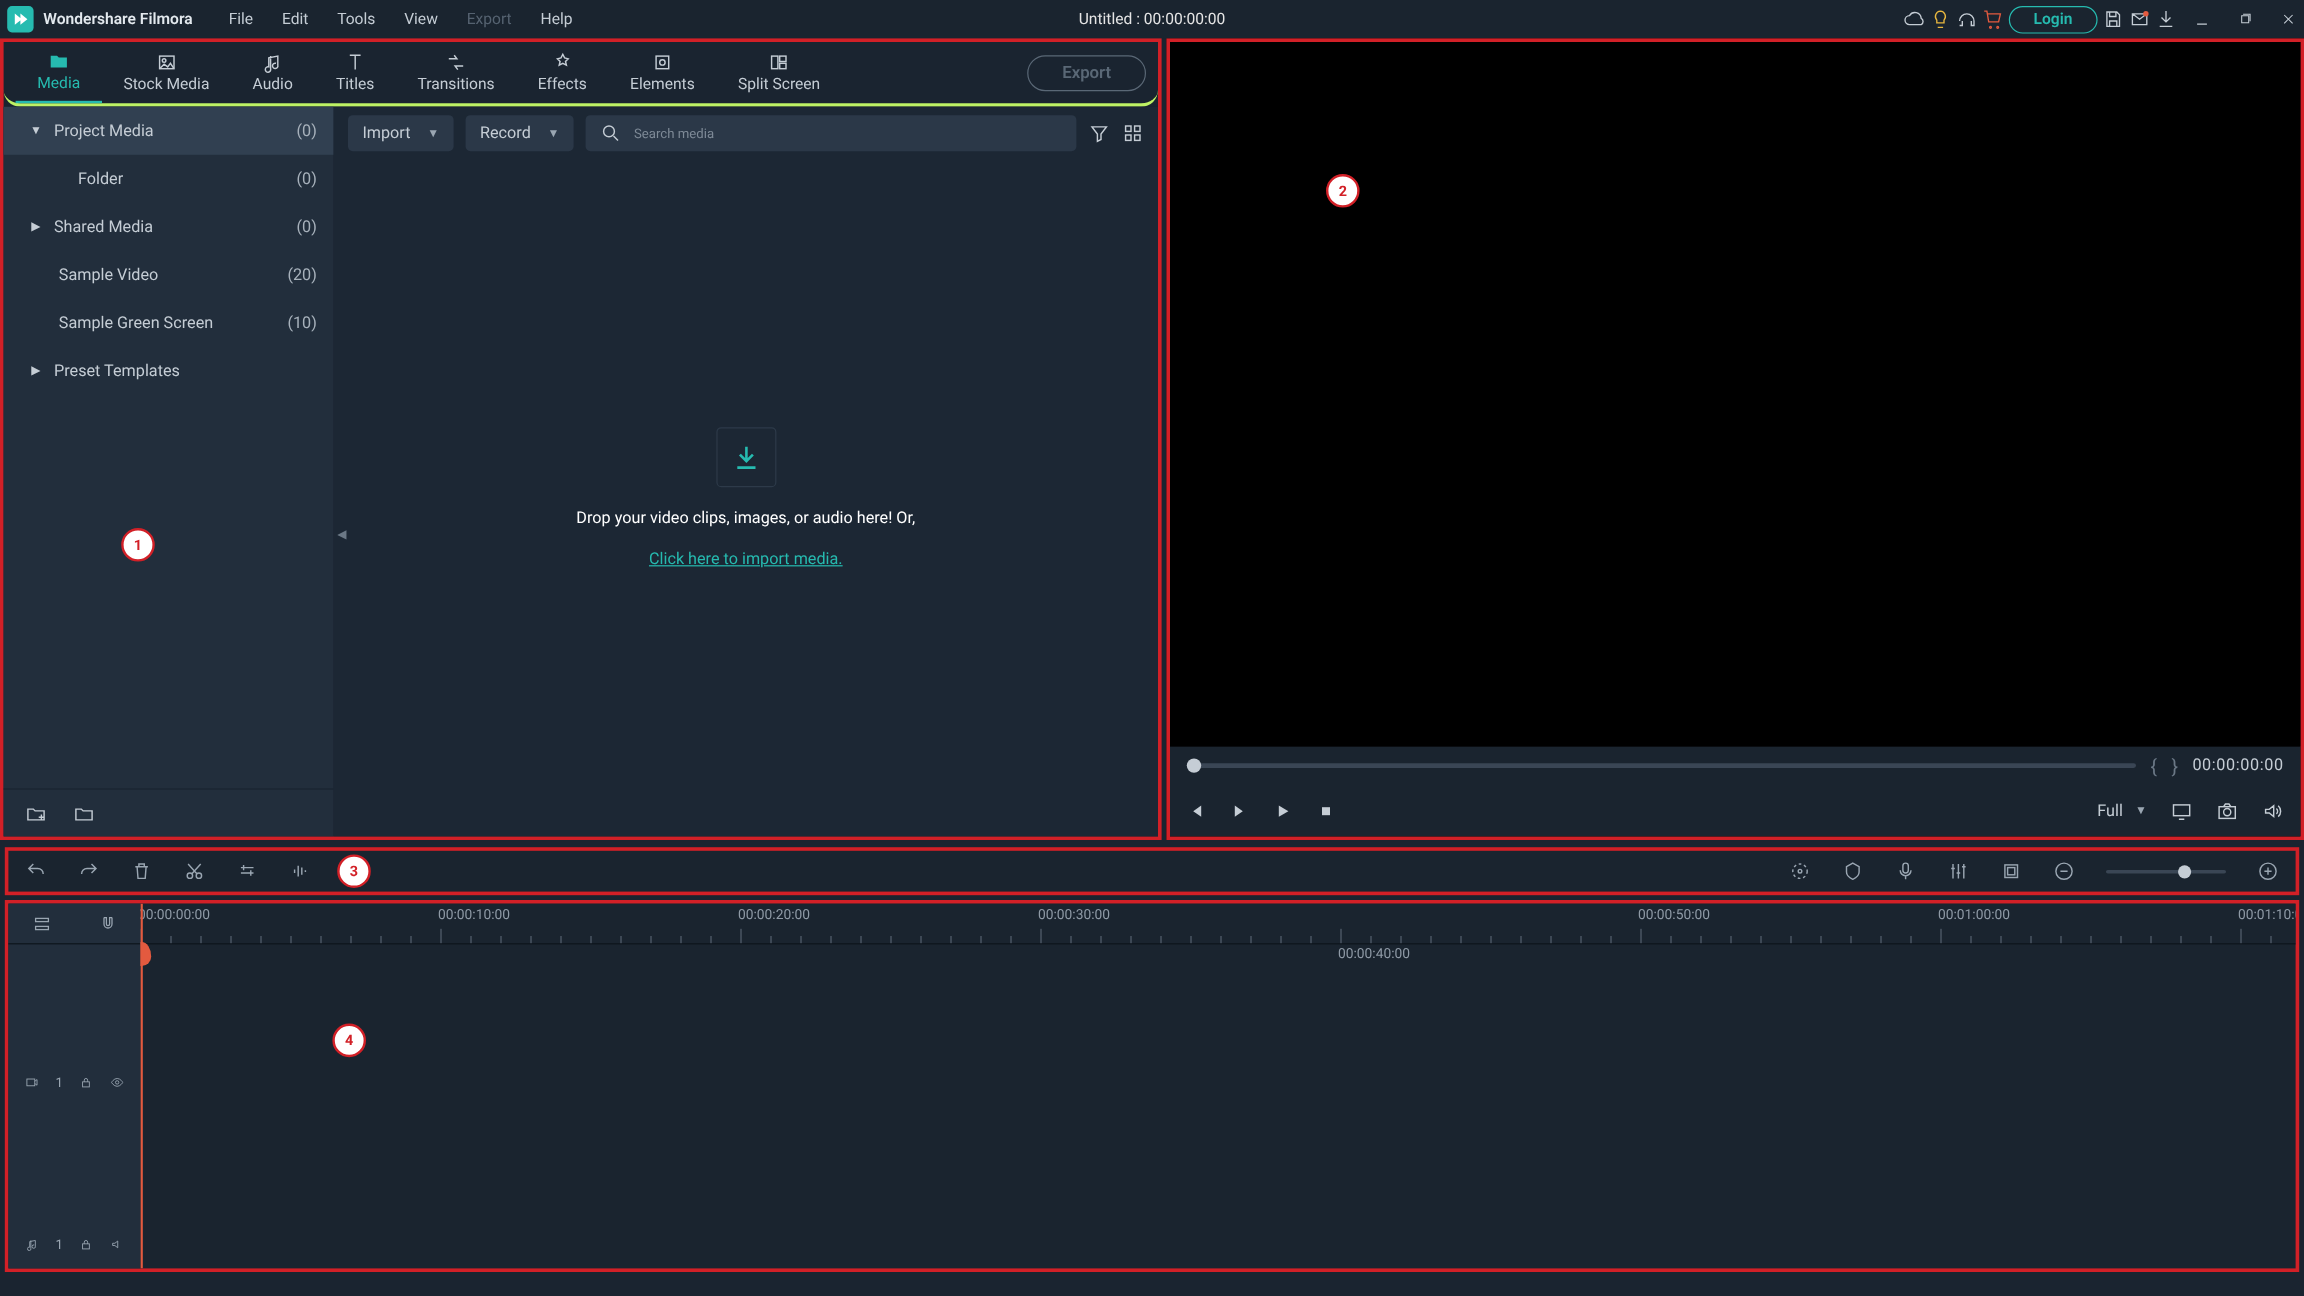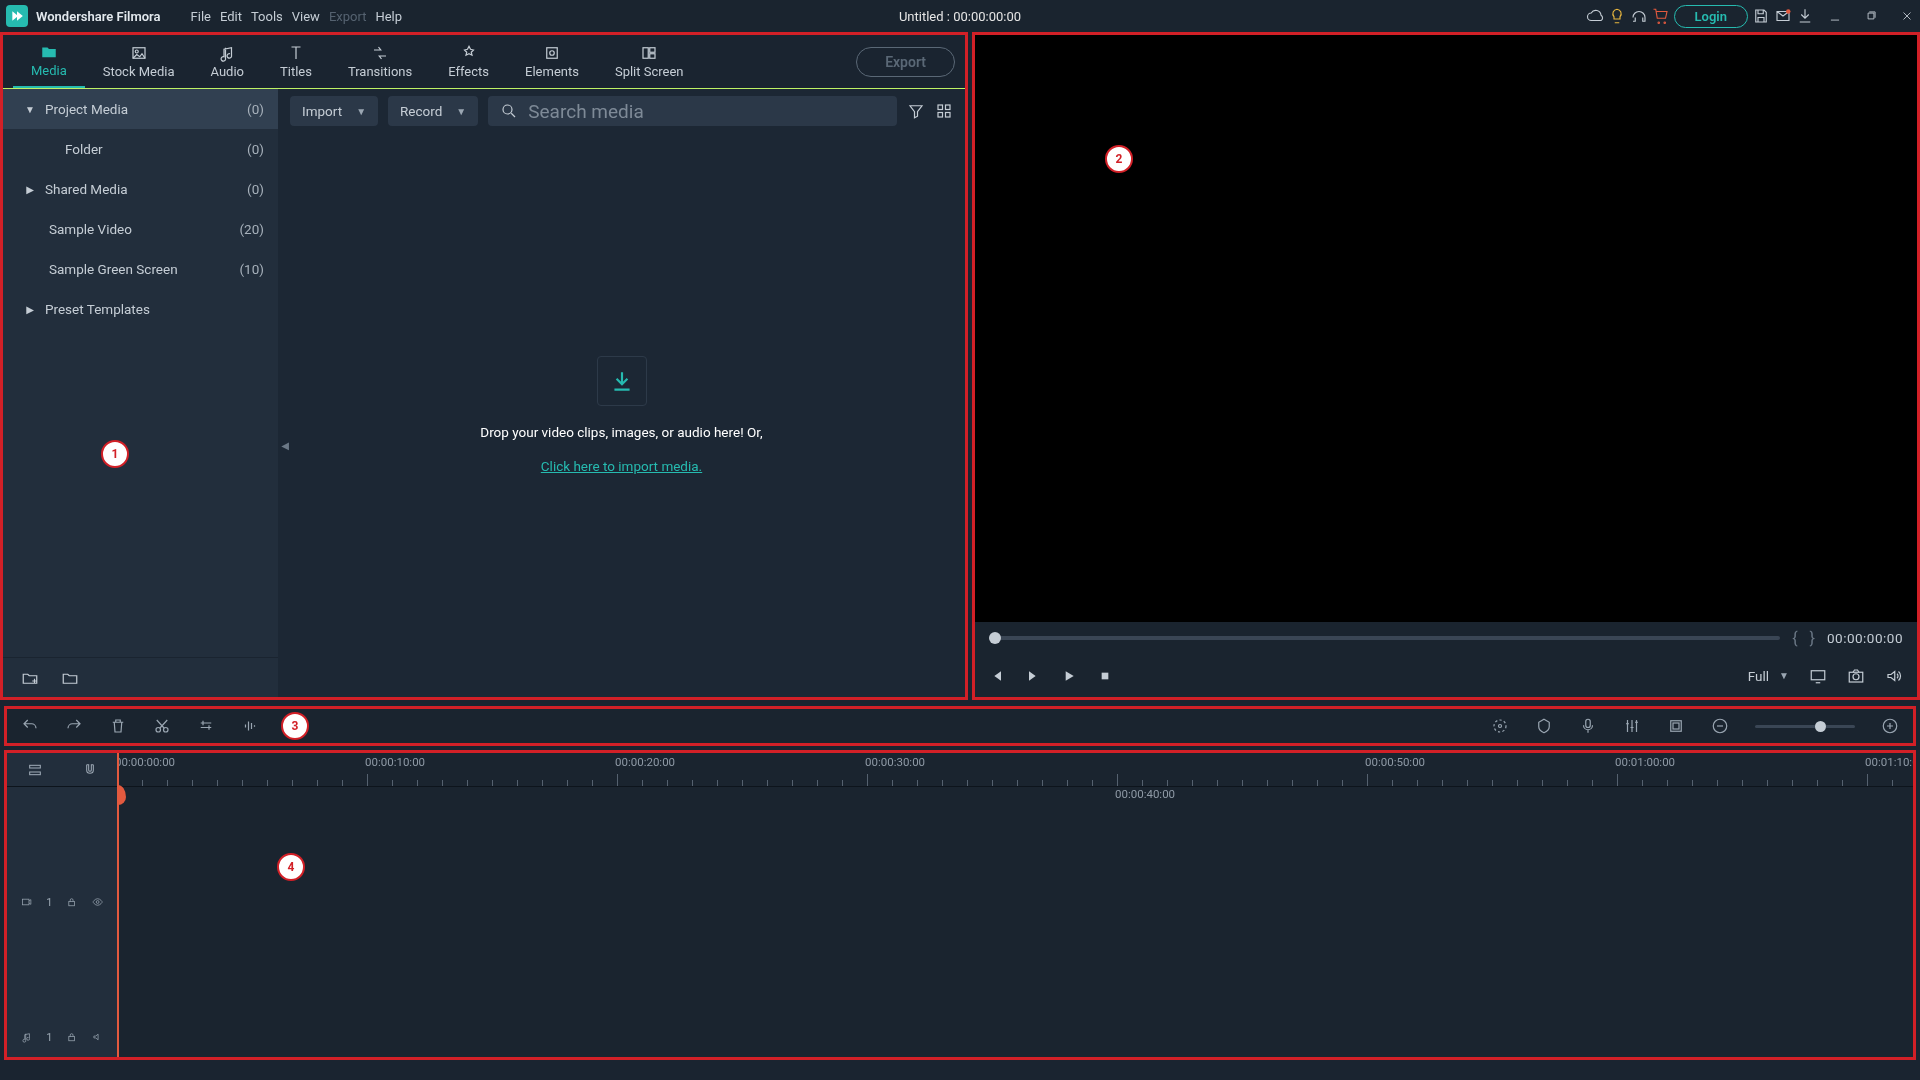--- a/index.html
+++ b/index.html
@@ -3,37 +3,37 @@
 <meta charset="utf-8">
 <style>
 * { margin: 0; padding: 0; box-sizing: border-box; font-family: -apple-system, "Segoe UI", Roboto, Arial, sans-serif; user-select: none; }
 body { background: #1a2430; width: 1920px; height: 1080px; overflow: hidden; color: #c5cdd5; font-size: 13px; }
 
 
 .titlebar { height: 30px; background: #1a242f; display: flex; align-items: center; padding: 16px 6px; }
 .logo-badge { width: 22px; height: 22px; background: #26bbb0; border-radius: 4px; display: flex; align-items: center; justify-content: center; margin-right: 8px; }
 .logo-badge svg { width: 14px; height: 14px; fill: #fff; }
 .app-name { font-weight: 600; color: #e3e9ee; font-size: 13px; margin-right: 30px; }
-.menu-items { display: flex; gap: 9px; }
+.menu-items { display: flex; gap: 24px; }
 .menu-item { color: #c5cdd5; font-size: 13px; cursor: pointer; }
 .menu-item.disabled { color: #556270; }
 .title-center { position: absolute; left: 50%; transform: translateX(-50%); color: #e5e5e5; font-size: 13px; }
 .title-right { margin-left: auto; display: flex; align-items: center; gap: 4px; }
 .title-right .ic { width: 18px; height: 18px; stroke: #c5cdd5; stroke-width: 1.5; fill: none; cursor: pointer; }
 .login-btn { border: 1.5px solid #26bbb0; color: #26bbb0; border-radius: 14px; padding: 3px 20px; font-size: 13px; font-weight: 600; cursor: pointer; }
 .win-ctrl { display: flex; gap: 22px; margin-left: 10px; }
 .win-ctrl .ic { width: 14px; height: 14px; }
 
 
 .main { display: flex; height: 668px; }
 .left-pane { width: 968px; border: 3px solid #d22027; display: flex; flex-direction: column; }
 .right-pane { flex: 1; margin-left: 4px; border: 3px solid #d22027; background: #000; display: flex; flex-direction: column; position: relative; }
 
 
-.tabs-row { height: 54px; display: flex; align-items: stretch; padding: 0 10px; border-bottom: 1px solid #bef264; }
+.tabs-row { height: 54px; display: flex; align-items: stretch; padding: 0 10px; border-bottom: 3px solid #bef264; border-radius: 14px; }
 .tab { display: flex; flex-direction: column; align-items: center; justify-content: center; padding: 0 18px; color: #c5cdd5; font-size: 13px; cursor: pointer; gap: 2px; }
 .tab.active { color: #26bbb0; border-bottom: 2px solid #26bbb0; }
 .tab svg { width: 18px; height: 18px; stroke: currentColor; fill: none; stroke-width: 1.6; }
 .tab:first-child svg { fill: currentColor; stroke: none; }
 .export-pill { margin-left: auto; align-self: center; border: 1px solid #5a6876; color: #5a6876; border-radius: 18px; padding: 6px 28px; font-size: 14px; font-weight: 600; cursor: pointer; }
 
 
 .lib-body { flex: 1; display: flex; min-height: 0; }
 .sidebar { width: 275px; background: #222e3c; display: flex; flex-direction: column; }
 .tree { flex: 1; }
@@ -46,21 +46,21 @@
 .tree-item.sel { background: #314051; }
 .side-bottom { height: 40px; display: flex; align-items: center; gap: 22px; padding: 0 18px; border-top: 1px solid #1a2430; }
 .side-bottom svg { width: 18px; height: 18px; stroke: #c5cdd5; fill: none; stroke-width: 1.6; }
 .collapse-handle { position: absolute; left: 276px; top: 390px; width: 12px; height: 40px; display: flex; align-items: center; justify-content: center; color: #6b7886; font-size: 10px; pointer-events: none; }
 
 .media-panel { flex: 1; position: relative; display: flex; flex-direction: column; background: #1c2734; }
 .media-toolbar { height: 44px; display: flex; align-items: center; gap: 10px; padding: 0 12px; }
 .combo { background: #2b3848; border-radius: 4px; height: 30px; display: flex; align-items: center; padding: 0 12px; gap: 14px; font-size: 13.5px; cursor: pointer; }
 .combo .chev { font-size: 10px; color: #9aa6b2; }
 .search-wrap { flex: 1; background: #2b3848; border-radius: 4px; height: 30px; display: flex; align-items: center; padding: 0 12px; gap: 10px; }
-.search-wrap input { background: transparent; border: none; outline: none; color: #c5cdd5; font-size: 19px; flex: 1; }
+.search-wrap input { background: transparent; border: none; outline: none; color: #c5cdd5; font-size: 11px; flex: 1; }
 .search-wrap input::placeholder { color: #7e8a97; }
 .tb-ic { width: 18px; height: 18px; stroke: #c5cdd5; fill: none; stroke-width: 1.6; cursor: pointer; }
 .drop-area { flex: 1; display: flex; flex-direction: column; align-items: center; justify-content: center; gap: 18px; }
 .drop-icon-box { width: 50px; height: 50px; border: 1.5px solid #2d3a49; border-radius: 4px; display: flex; align-items: center; justify-content: center; }
 .drop-icon-box svg { width: 26px; height: 26px; stroke: #26bbb0; fill: none; stroke-width: 2; }
 .drop-area .line1 { color: #ffffff; font-size: 13.5px; }
 .drop-area .link { color: #26bbb0; text-decoration: underline; cursor: pointer; font-size: 13.5px; }
 
 
 .preview-body { flex: 1; background: #000; position: relative; }

